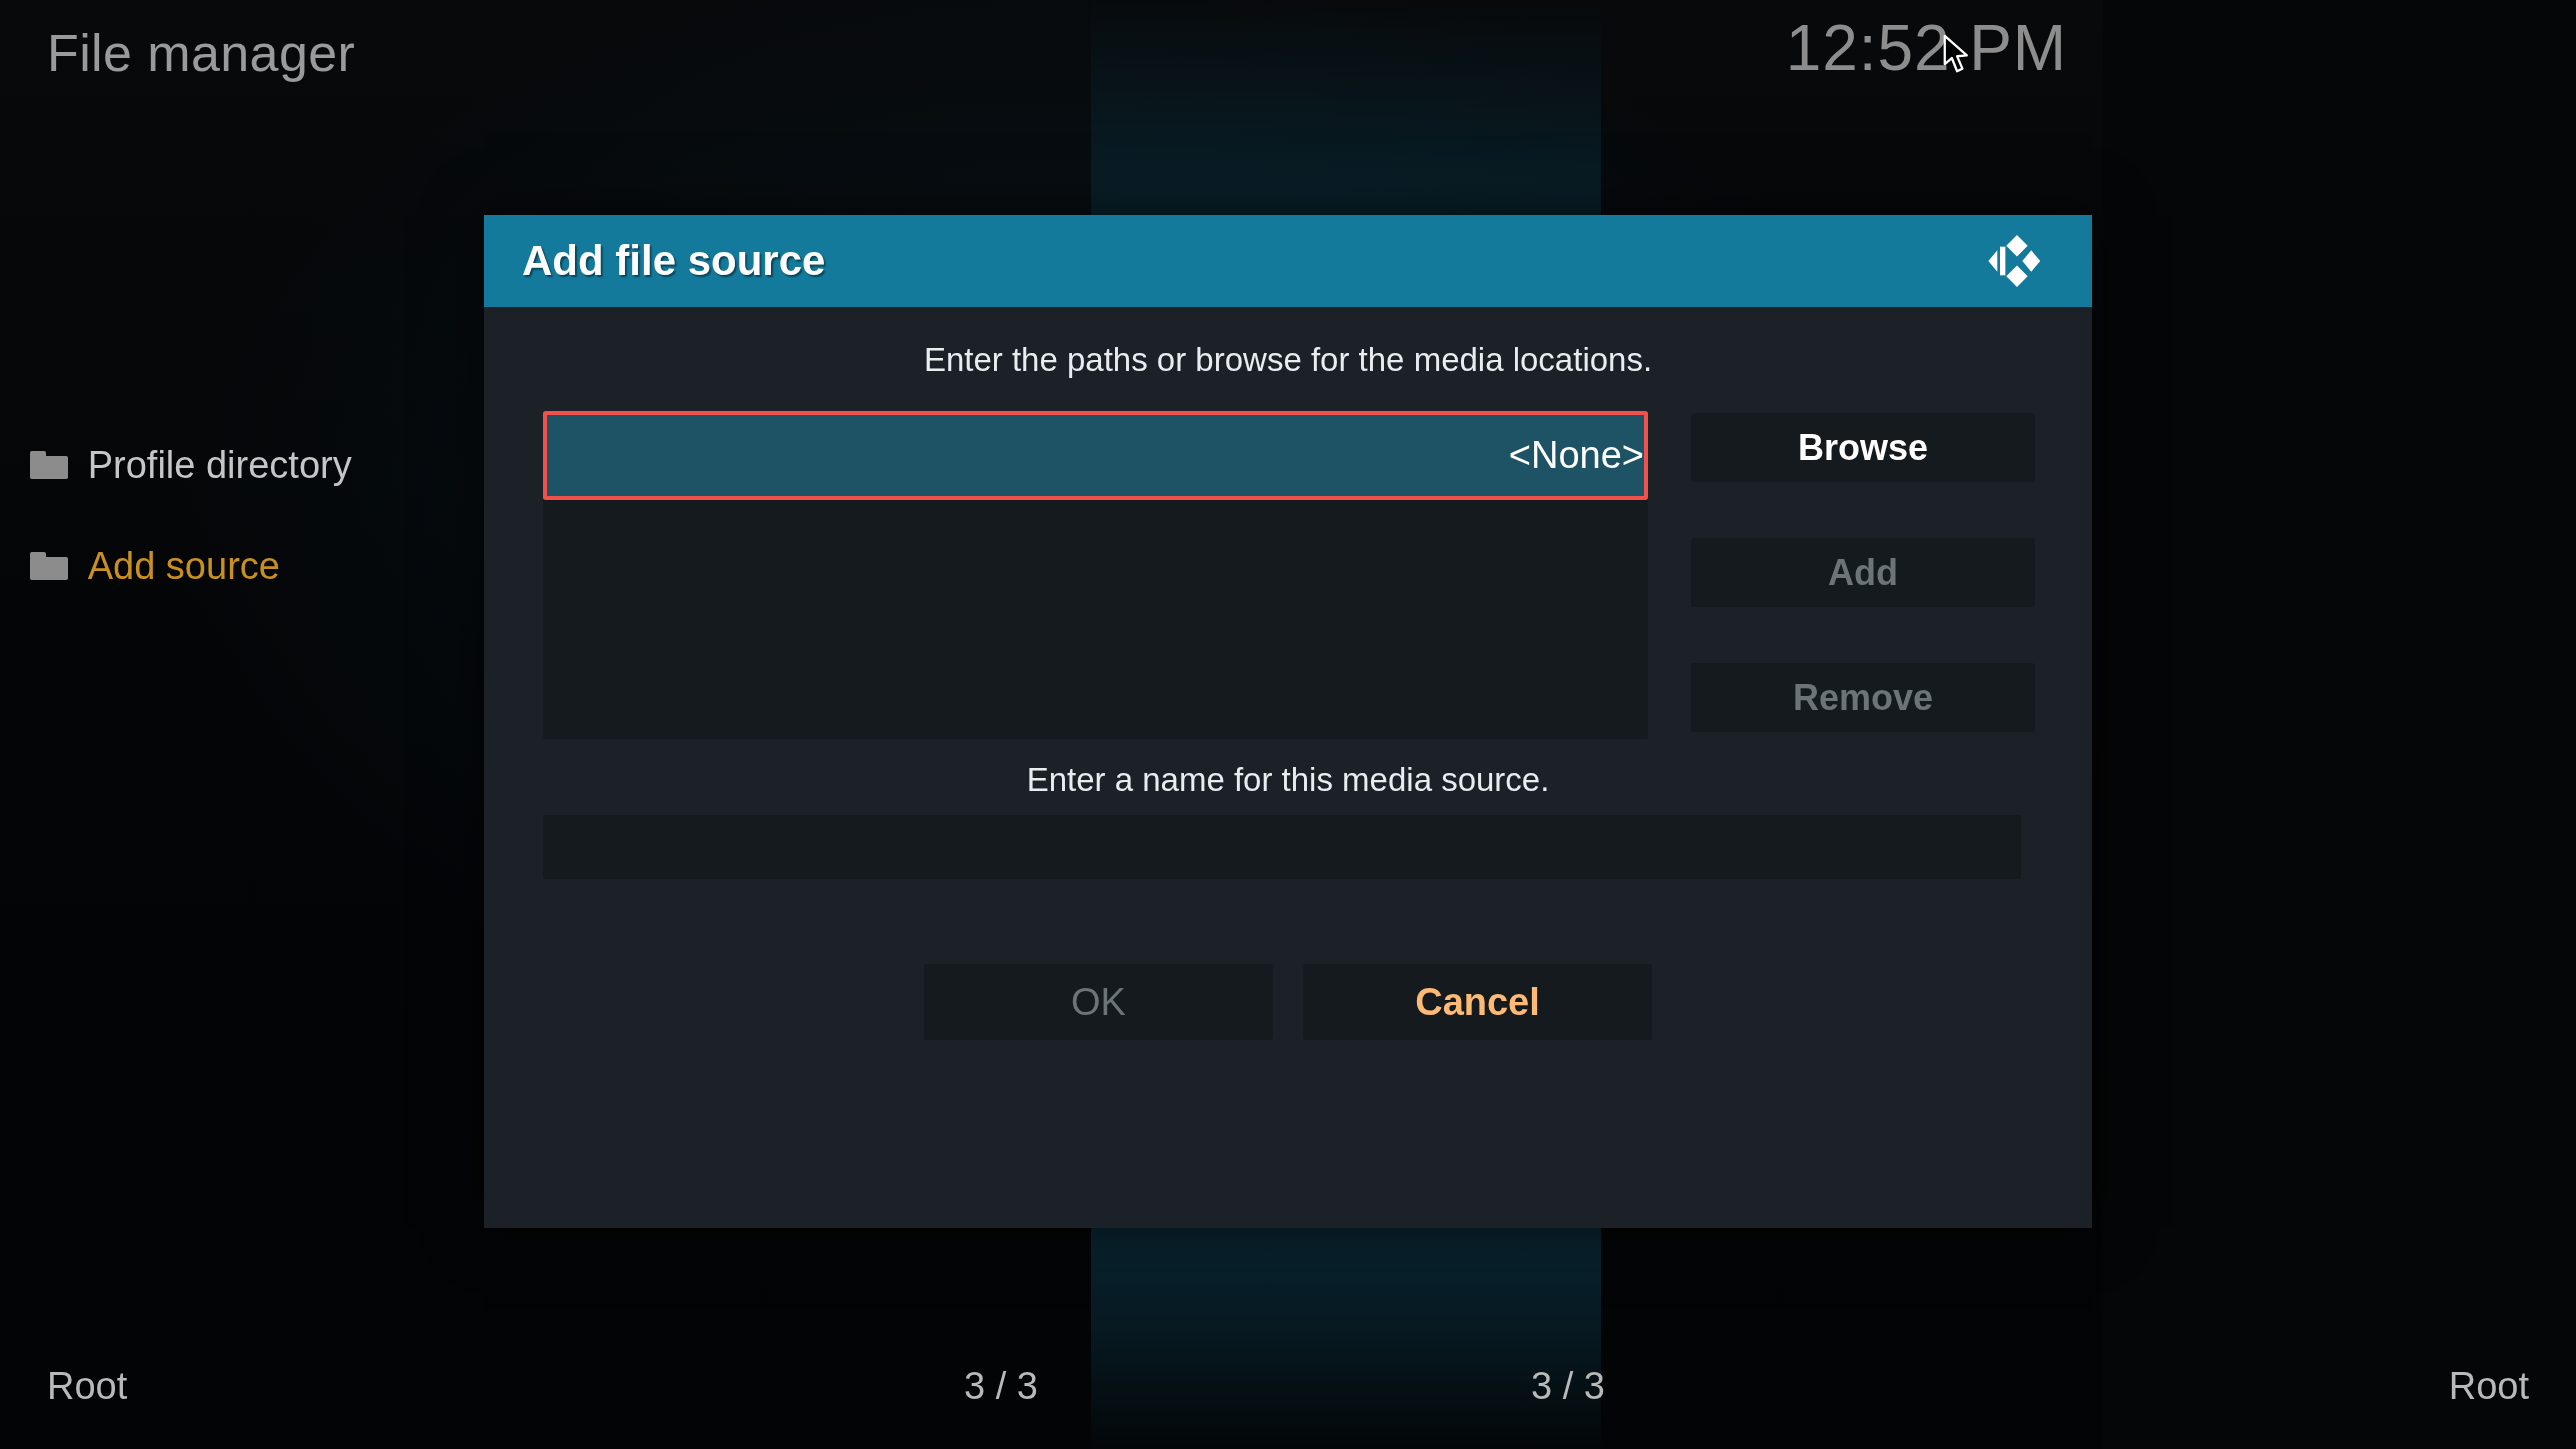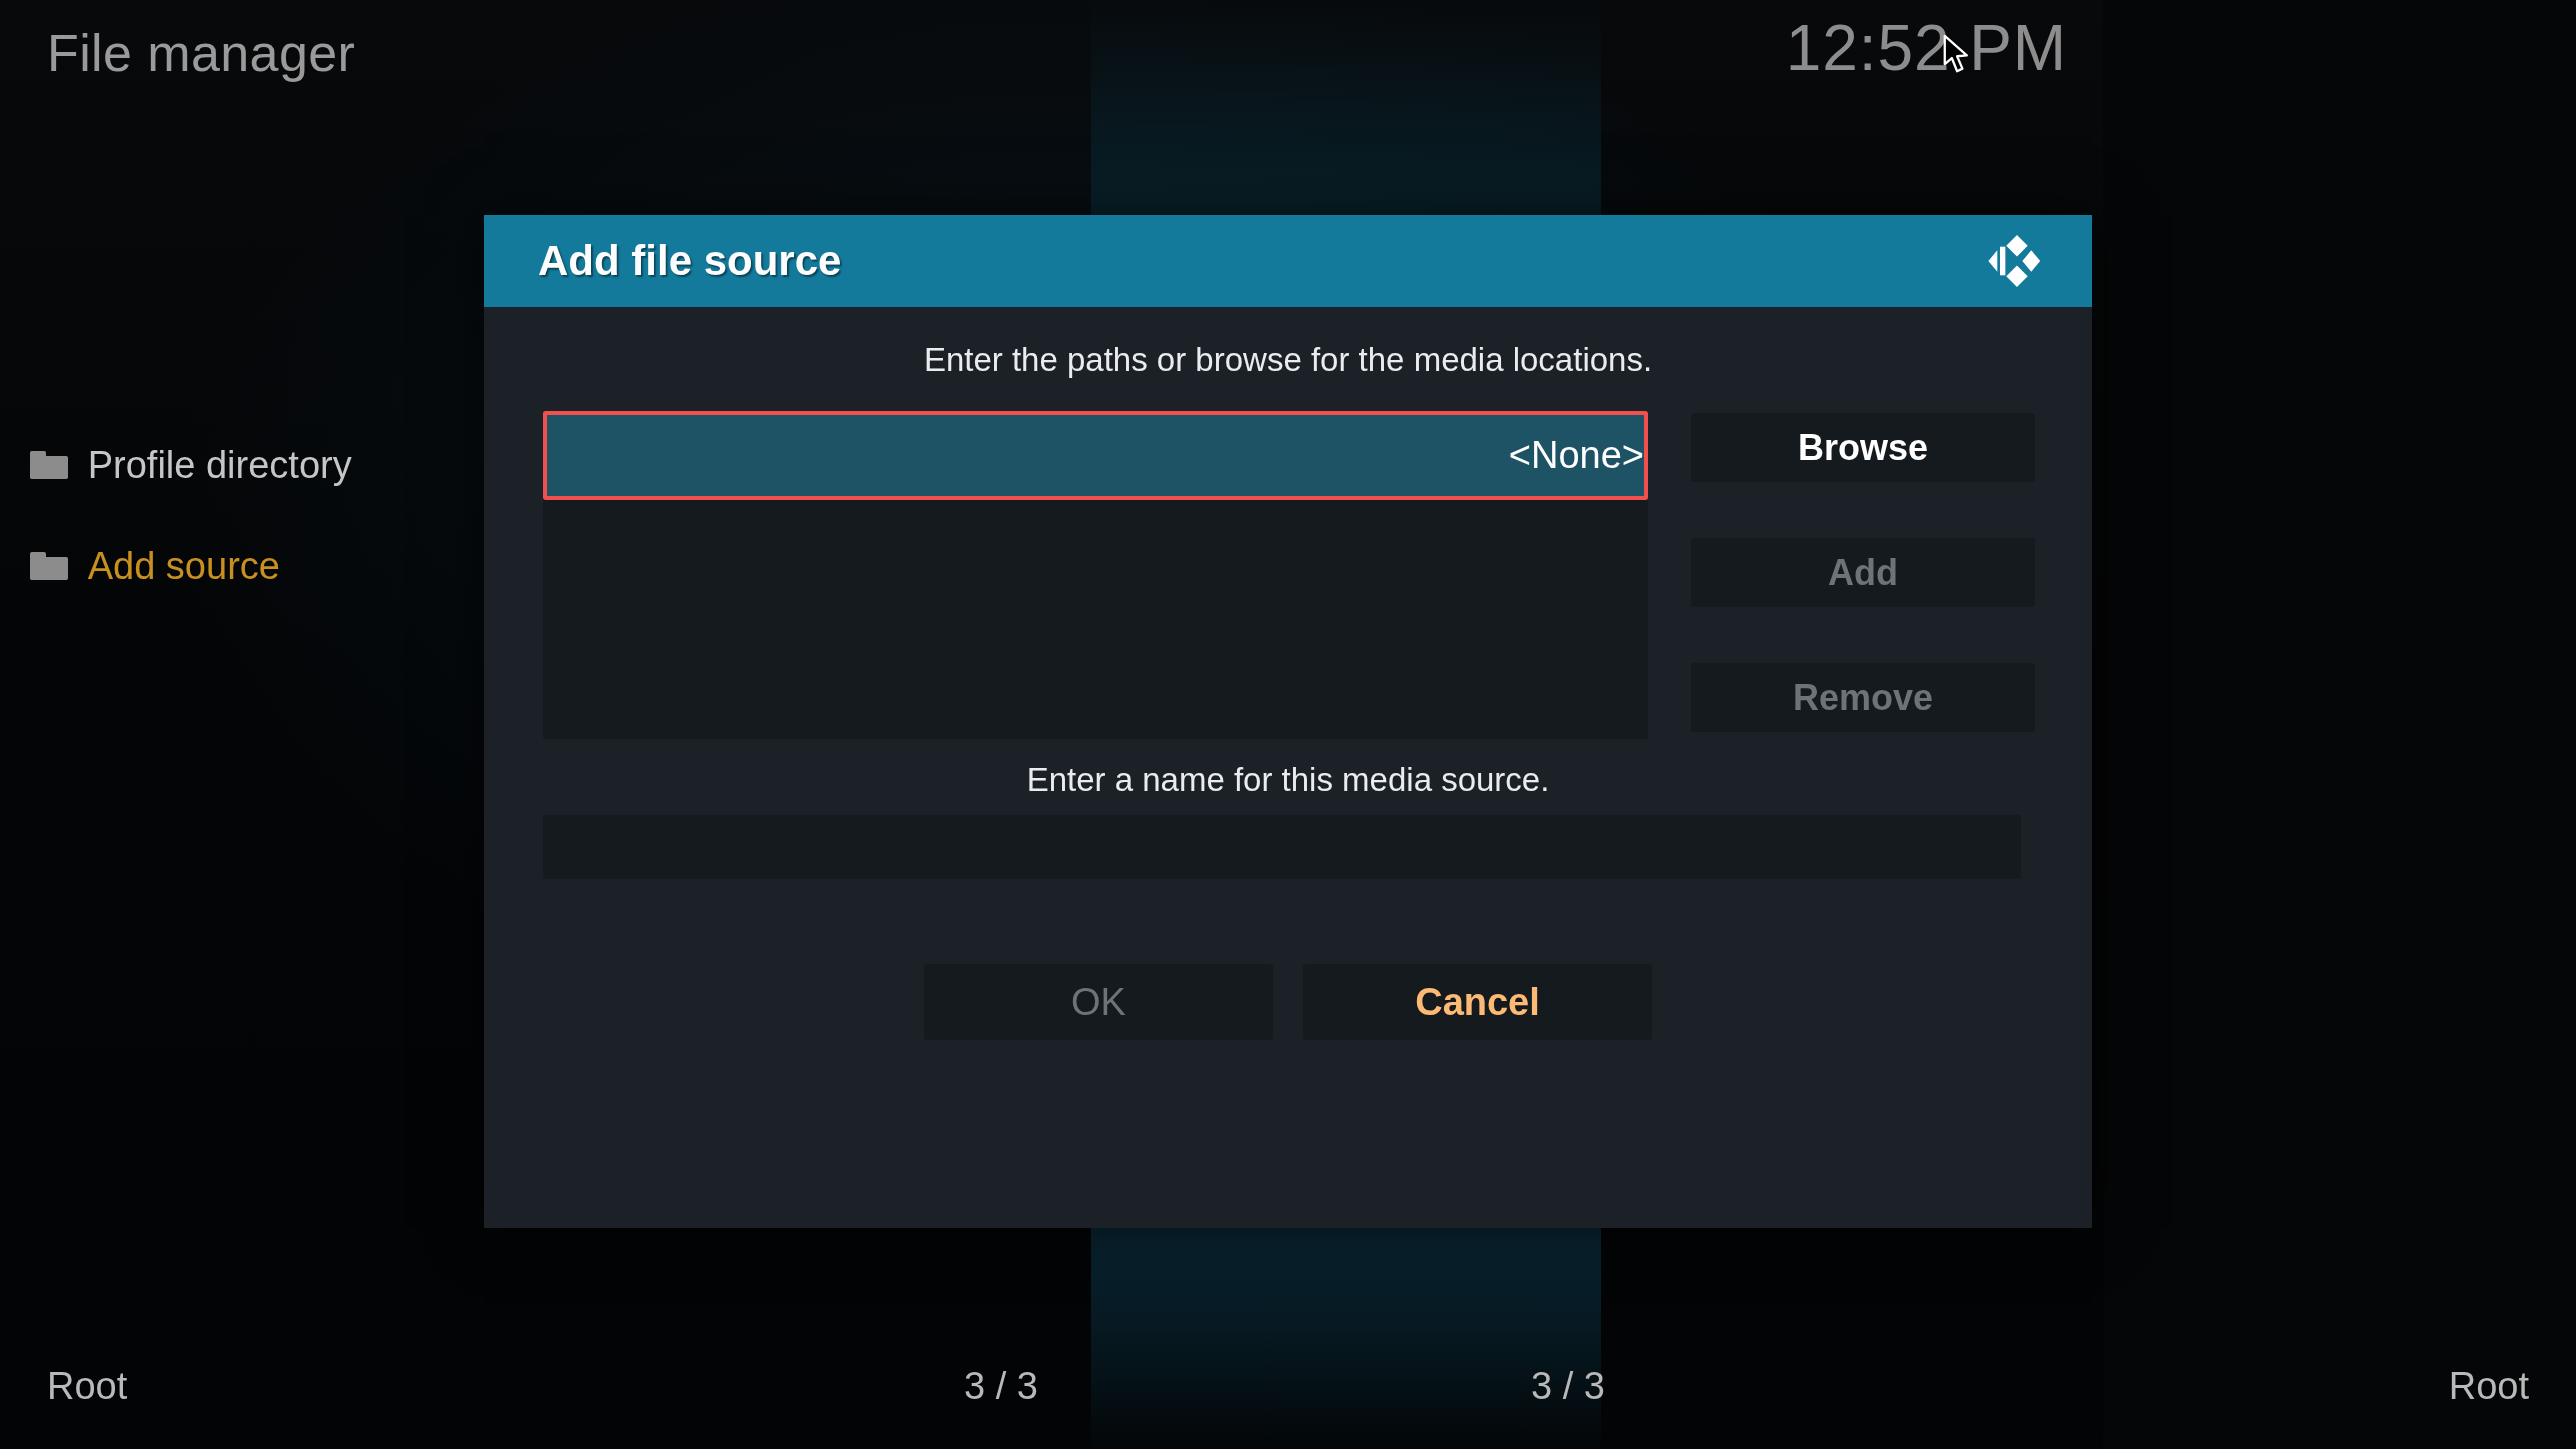--- a/index.html
+++ b/index.html
@@ -63,21 +63,21 @@
   #dialog {
     position:absolute; left:484px; top:215px; width:1608px; height:1013px;
     background:#1b2126;
     box-shadow:0 0 54px rgba(0,0,0,0.6);
   }
   .dlg-header {
     position:relative; height:92px; background:#137a9c;
     display:flex; align-items:center;
   }
   .dlg-title {
-    margin-left:54px; font-size:42px; font-weight:bold; color:#fdfdfd;
+    margin-left:38px; font-size:42px; font-weight:bold; color:#fdfdfd;
     text-shadow:1.8px 1.8px 1.8px rgba(0,0,0,0.45);
   }
   .kodi-logo {
     position:absolute; right:50px; top:50%; transform:translateY(-50%);
     width:59px; height:59px;
   }
   .dlg-body { position:relative; height:920px; }
 
   .hint {
     text-align:center; color:#e9edef; font-size:33px; font-weight:300;

